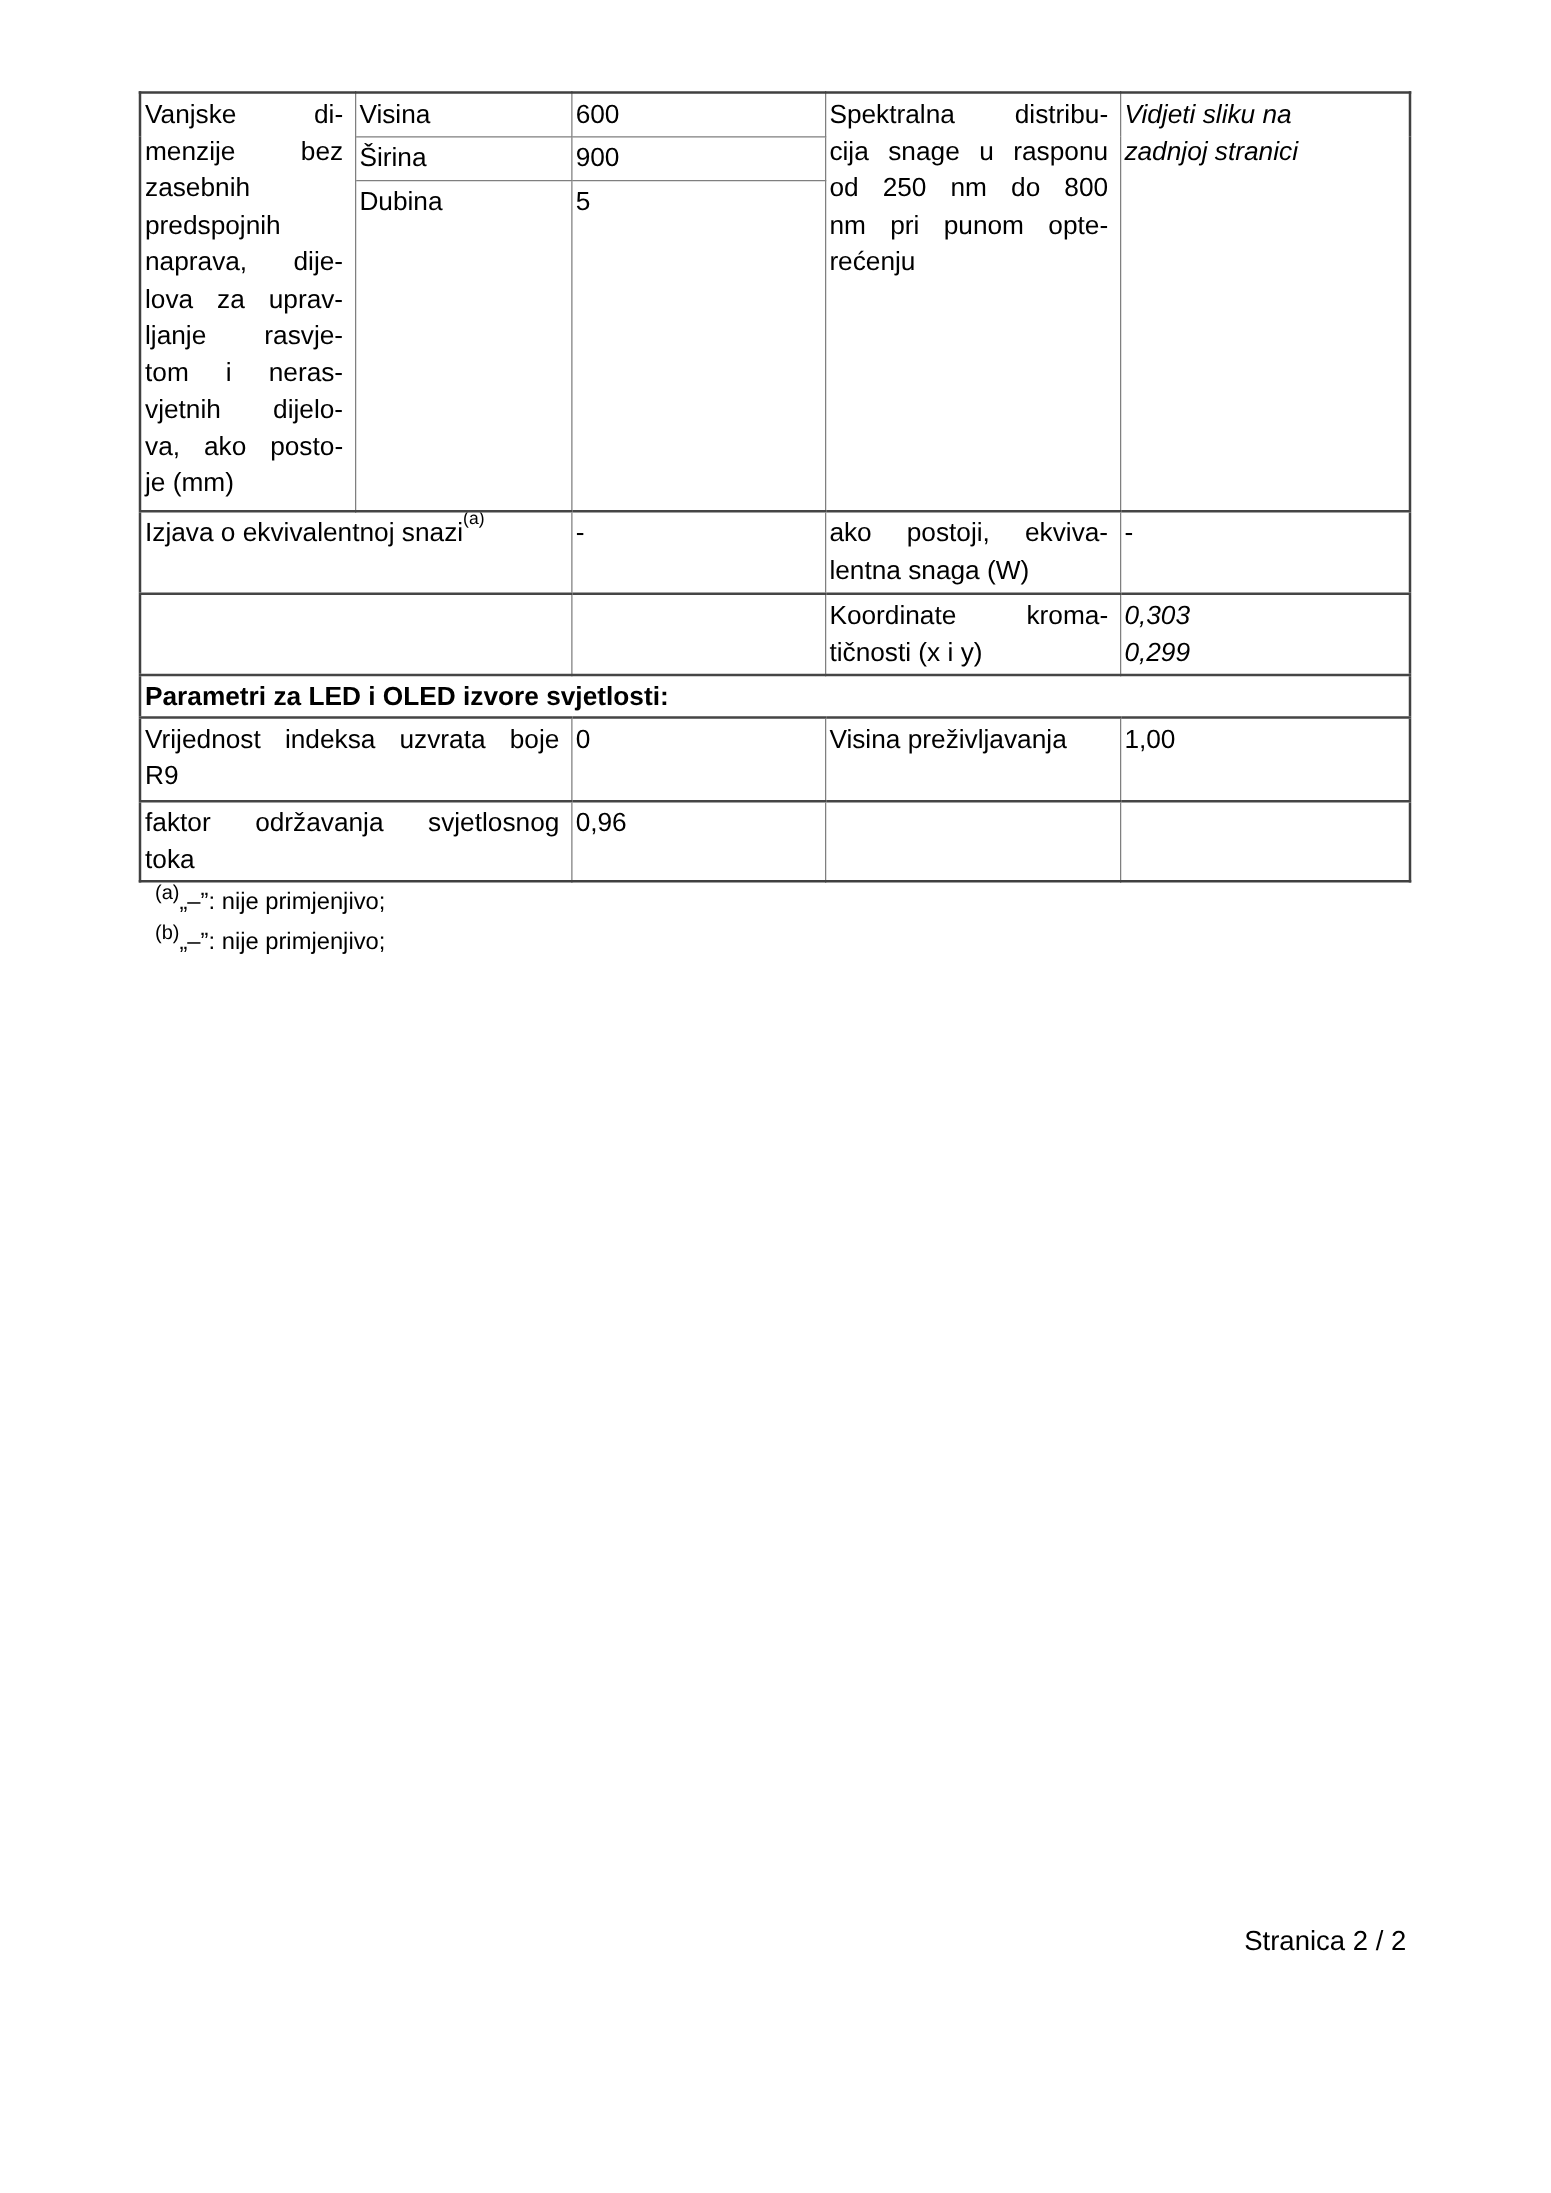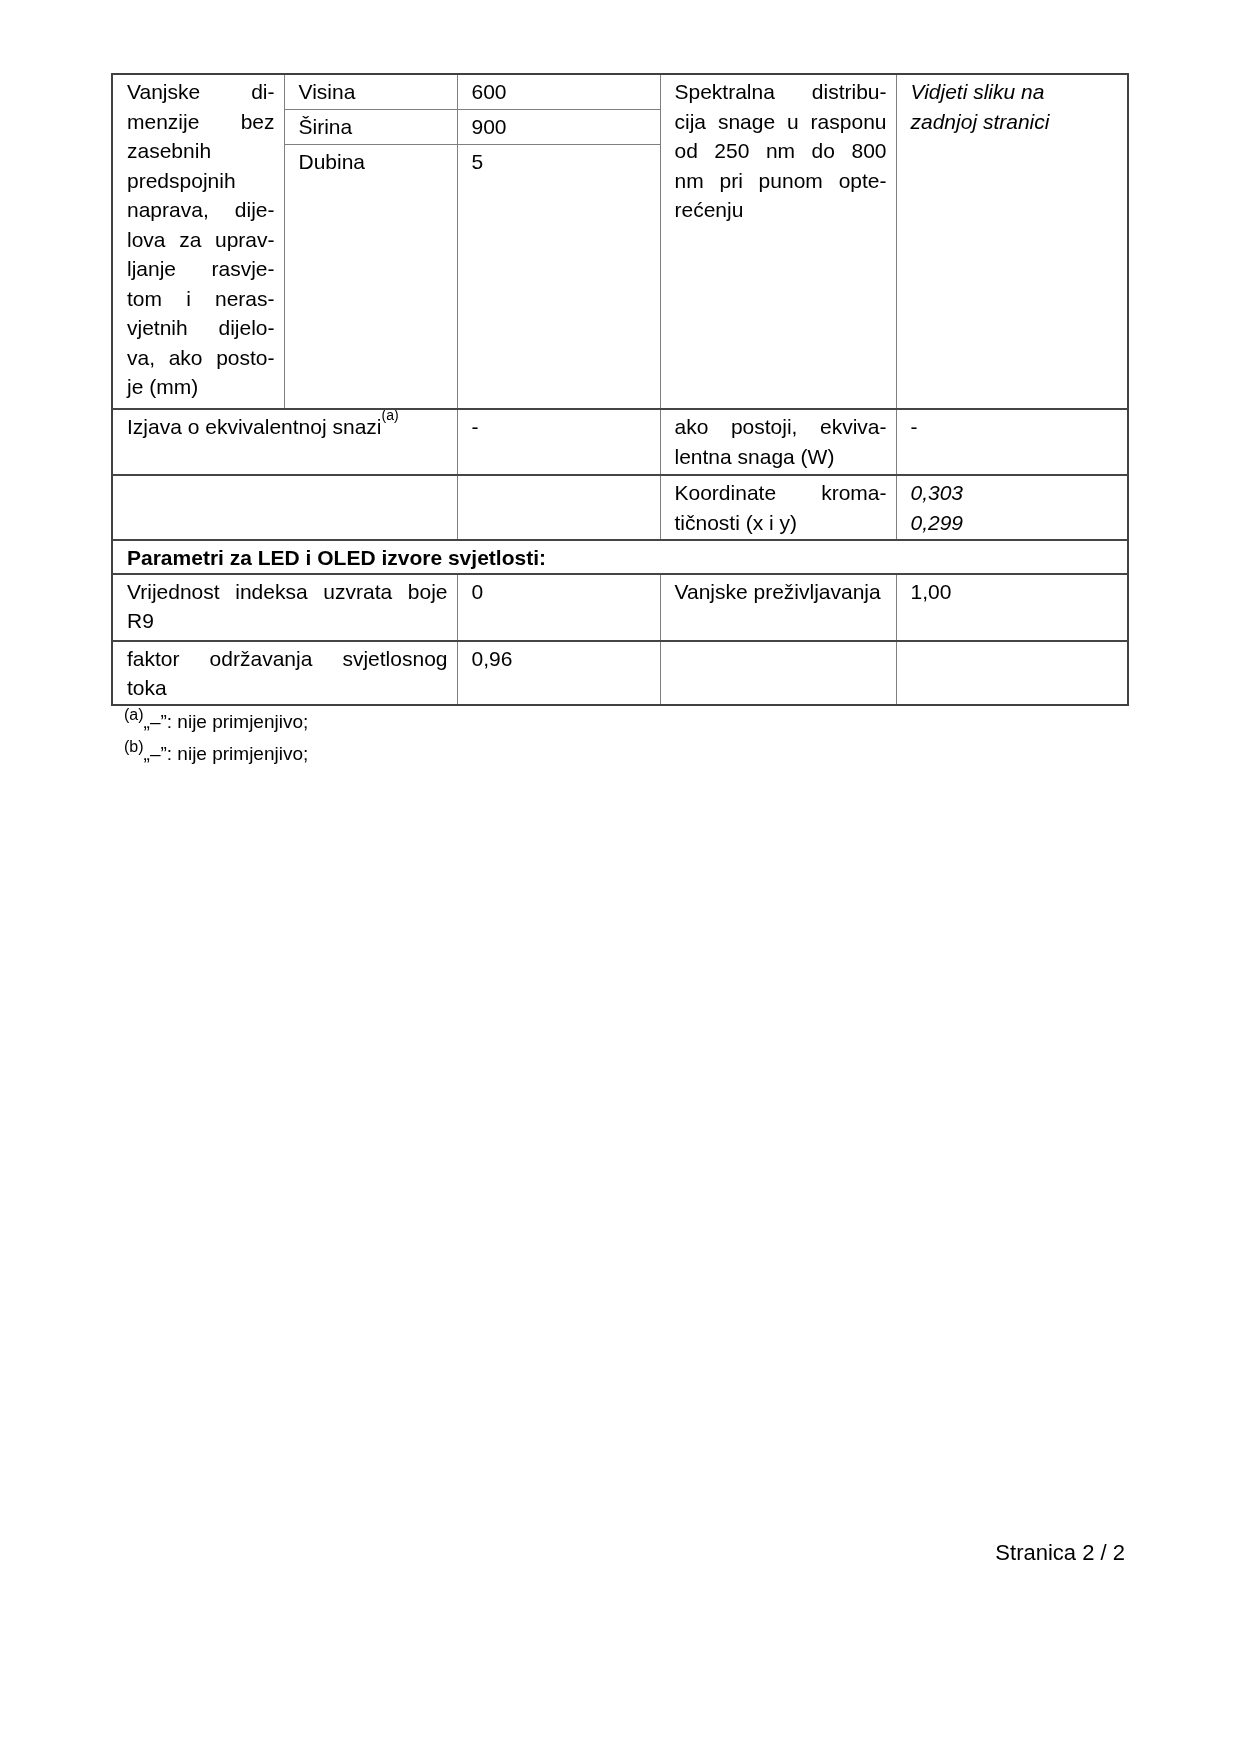--- a/index.html
+++ b/index.html
@@ -15,21 +15,21 @@
     width: 1016px;
     table-layout: fixed;
     border-collapse: collapse;
     border: 2px solid #404040;
     font-size: 21px;
     line-height: 29.5px;
   }
   .spec-table td {
     border: 1.5px solid #7f7f7f;
     vertical-align: top;
-    padding: 2px 9px 0 14px;
+    padding: 2px 9px 0 3px;
     overflow: hidden;
   }
   tr.dark-top > td { border-top: 2px solid #454545; }
   .h35 { height: 35px; } .h265 { height: 265px; }
   .h66 { height: 66px; } .h65 { height: 65px; }
   .h33 { height: 15px; } .h67 { height: 67px; } .h64 { height: 64px; }
   .c { text-align: left; }
   .pre { white-space: pre-line; font-style: italic; }
   .bold { font-weight: bold; }
   
@@ -125,21 +125,21 @@
       <tr class="h33 dark-top">
         <td colspan="5" class="bold">Parametri za LED i OLED izvore svjetlosti:</td>
       </tr>
 
       <tr class="h67 dark-top">
         <td colspan="2">
             <div class="jl">Vrijednost indeksa uzvrata boje</div>
             <div class="jl">R9</div>
           </td>
         <td class="c">0</td>
-        <td>Vanjske preživljavanja</td>
+        <td>Visina preživljavanja</td>
         <td class="c">1,00</td>
       </tr>
 
       <tr class="h64 dark-top">
         <td colspan="2">
             <div class="jl">faktor održavanja svjetlosnog</div>
             <div class="jl">toka</div>
           </td>
         <td class="c">0,96</td>
         <td></td>

